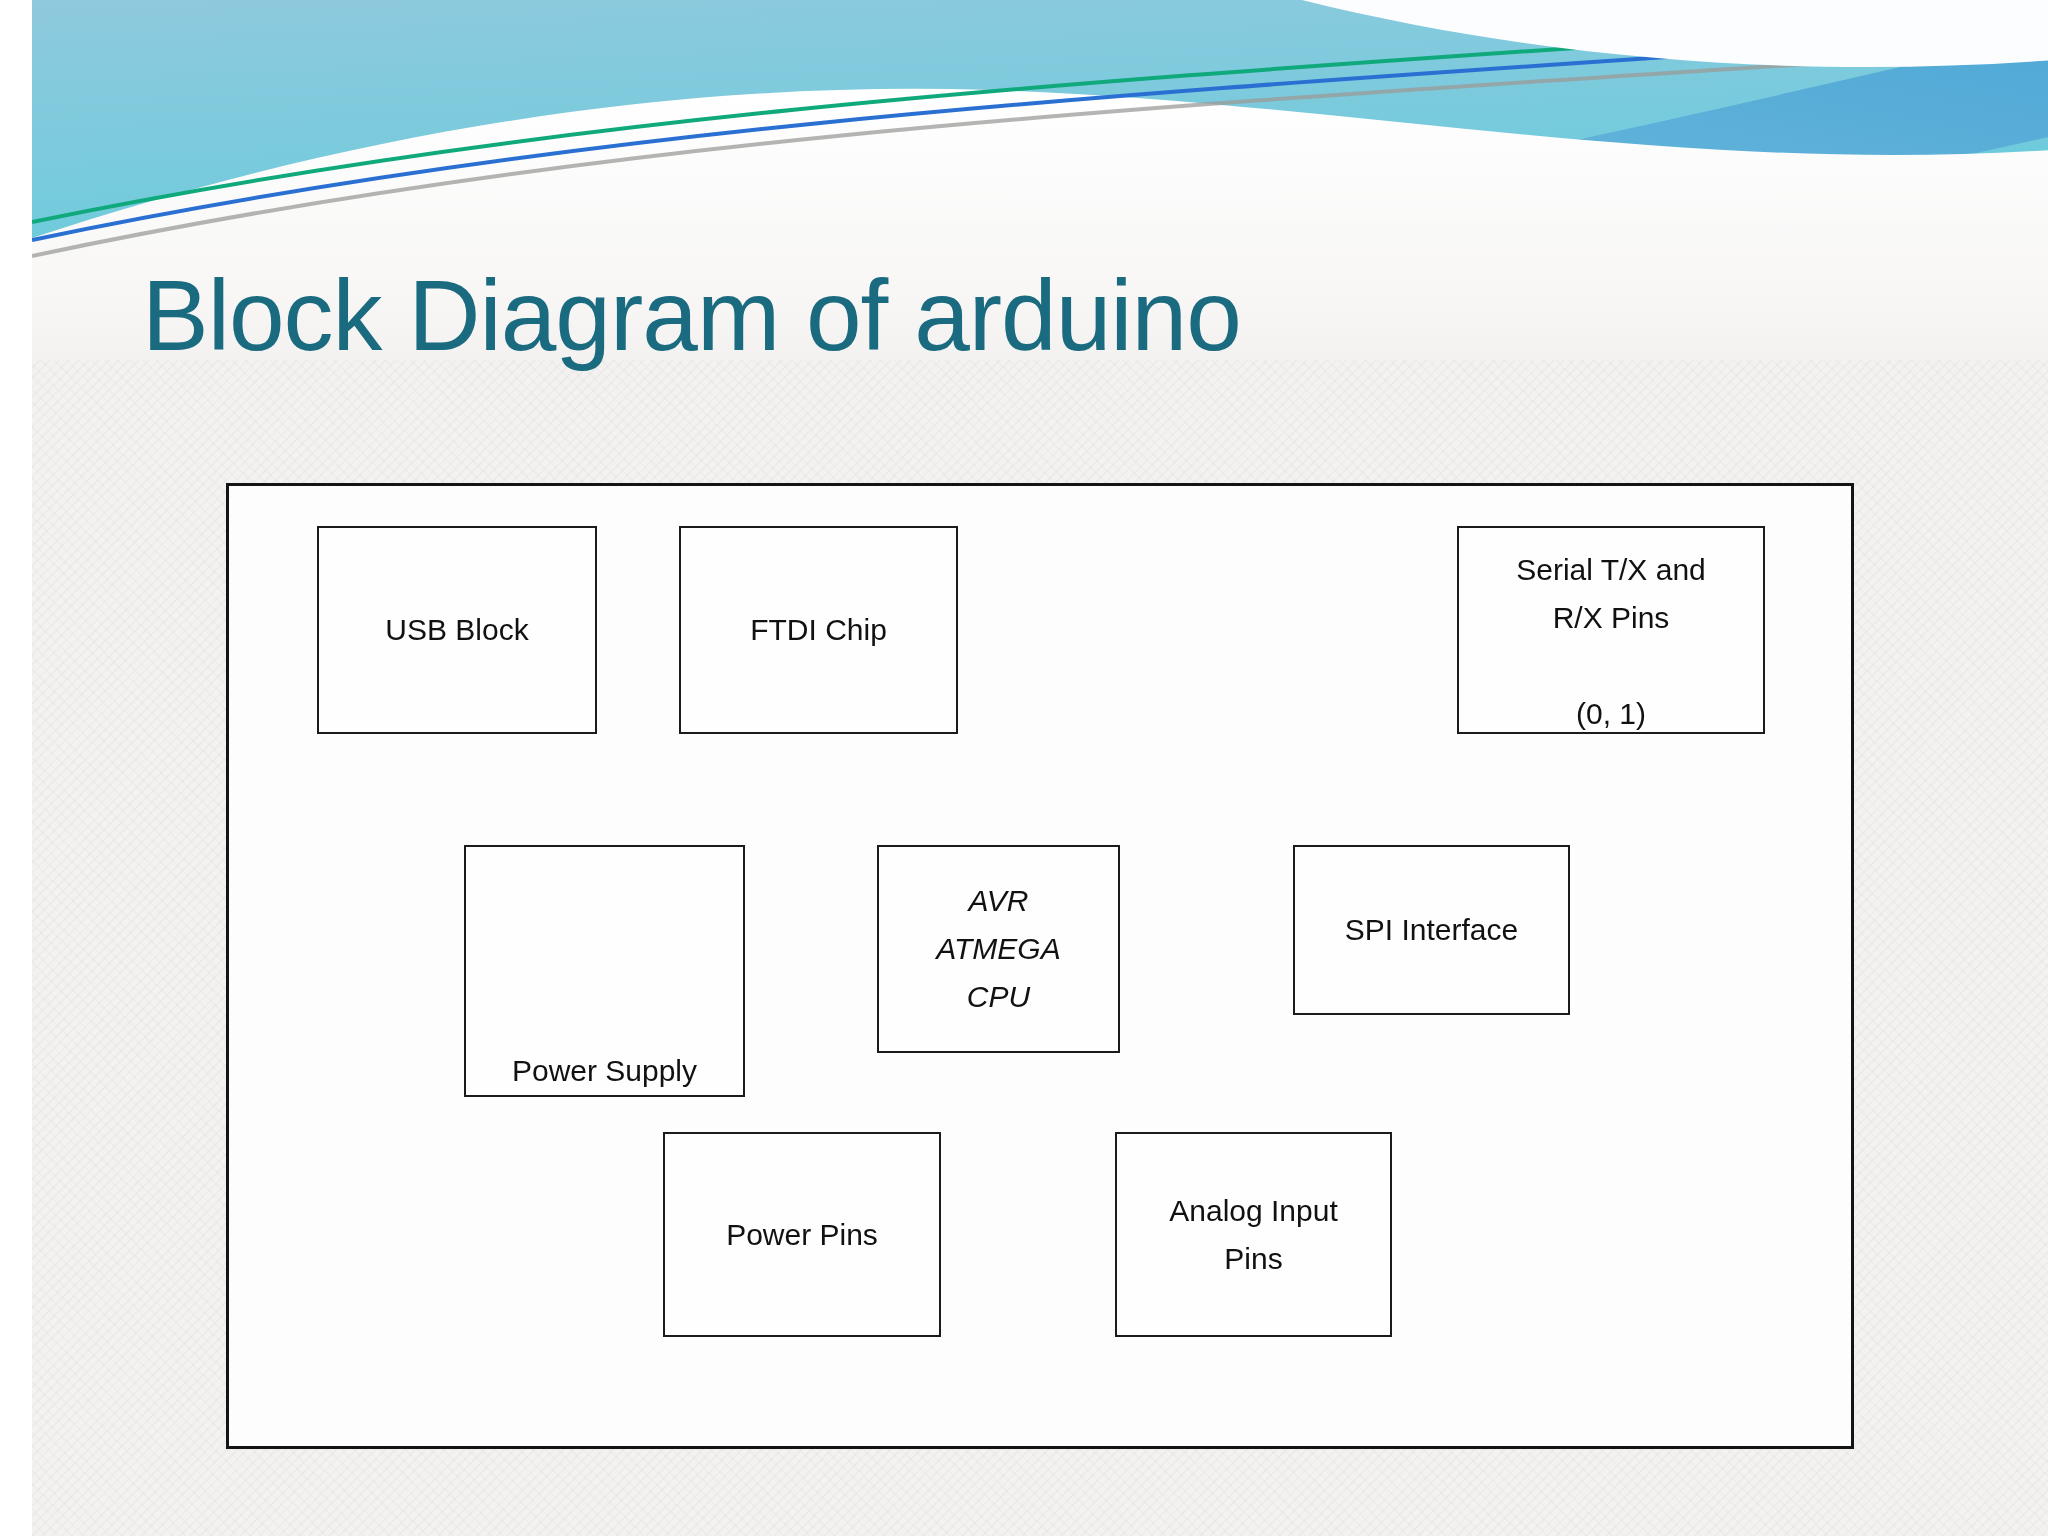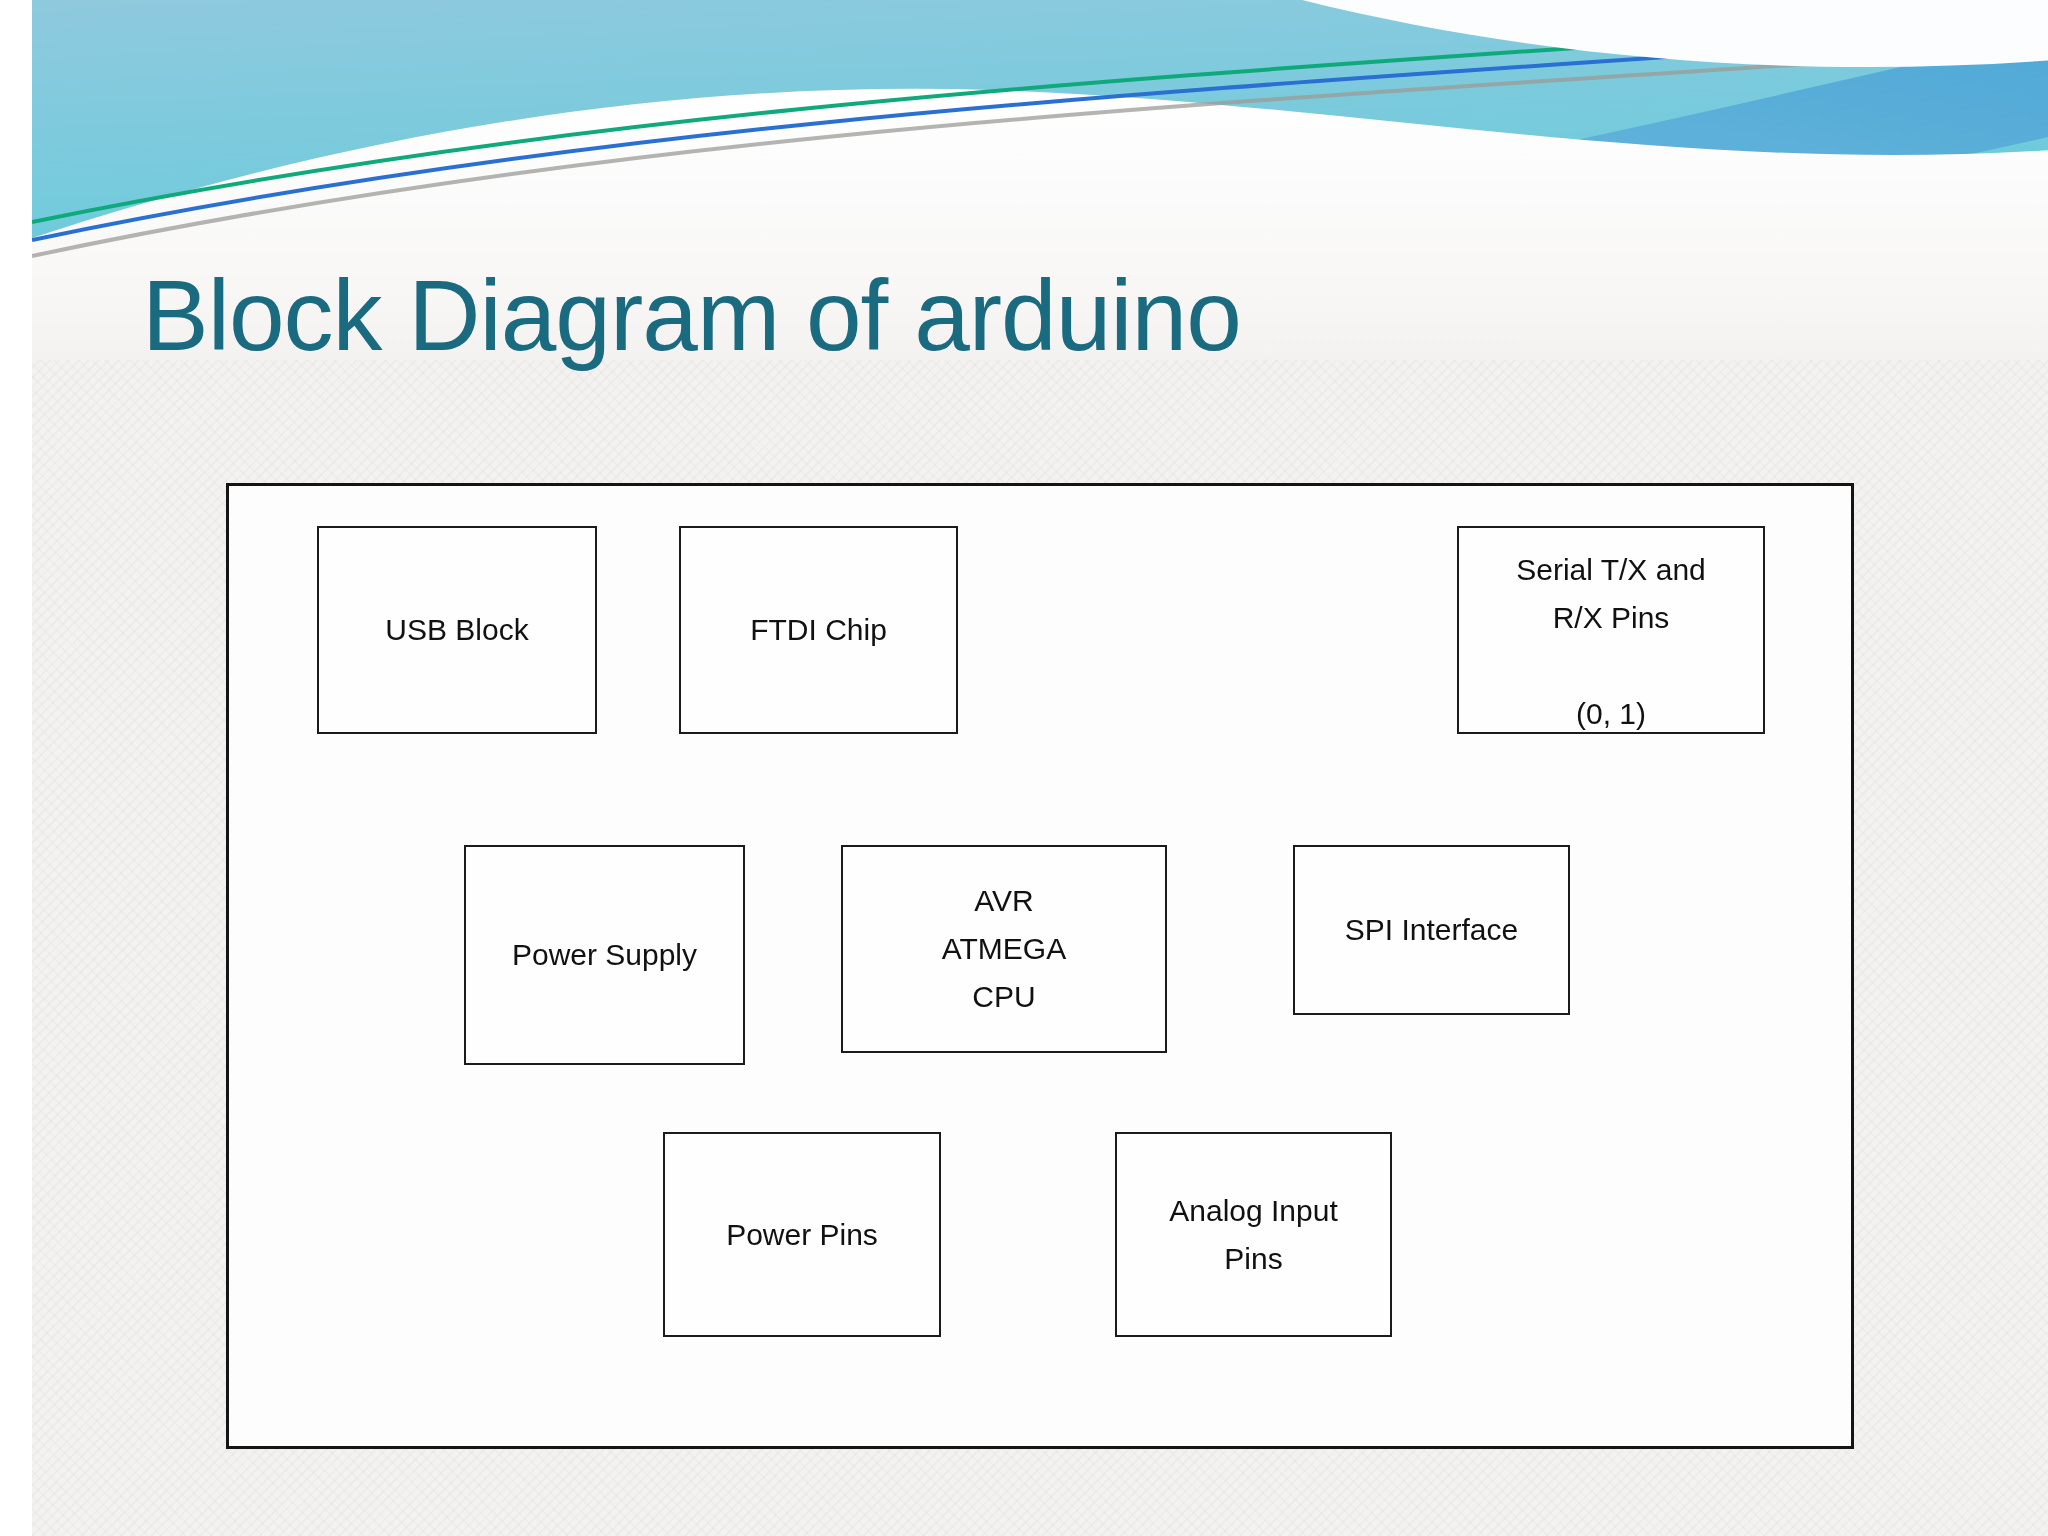--- a/index.html
+++ b/index.html
@@ -116,25 +116,25 @@
     </div>
 
 
     <div class="block align-top" style="left:1228px; top:40px; width:308px; height:208px;">
       <div class="bline">Serial T/X and</div>
       <div class="bline">R/X Pins</div>
       <div class="bline"></div>
       <div class="bline">(0, 1)</div>
     </div>
 
-    <div class="block" style="left:235px; top:359px; width:281px; height:220px;">
+    <div class="block" style="left:235px; top:359px; width:281px; height:252px;justify-content:flex-end;">
       <div class="bline">Power Supply</div>
     </div>
 
-    <div class="block" style="left:612px; top:359px; width:326px; height:208px;">
+    <div class="block" style="left:648px; top:359px; width:243px; height:208px;font-style:italic;">
       <div class="bline">AVR</div>
       <div class="bline">ATMEGA</div>
       <div class="bline">CPU</div>
     </div>
 
     <div class="block" style="left:1064px; top:359px; width:277px; height:170px;">
       <div class="bline">SPI Interface</div>
     </div>
 
     <div class="block" style="left:434px; top:646px; width:278px; height:205px;">

